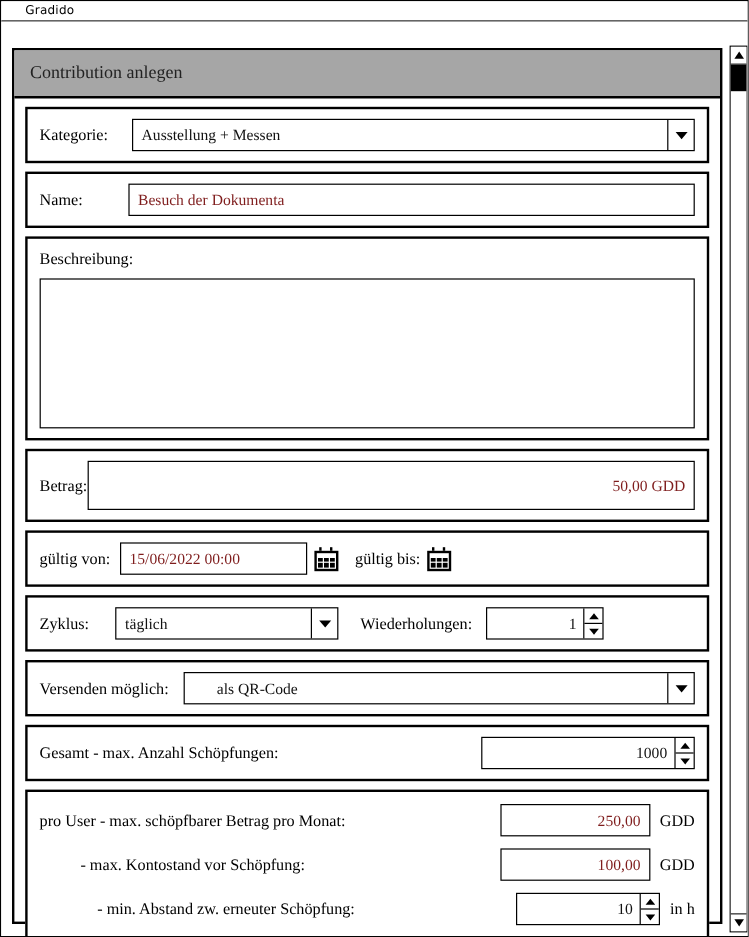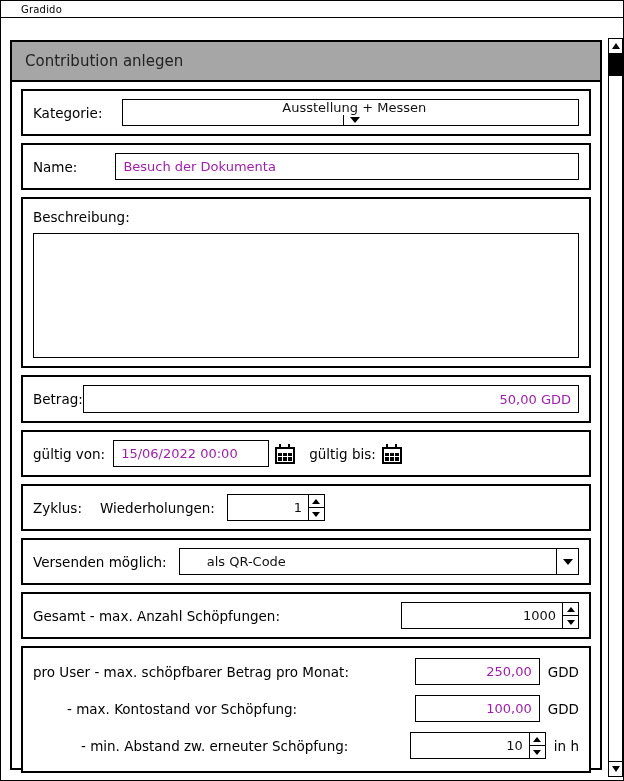--- a/index.html
+++ b/index.html
@@ -28,20 +28,21 @@
     font-size: 10px;
     color: #000000;
     letter-spacing: 0.2px;
   }
   .body-area {
     position: relative;
     width: 624px;
     height: 763px;
     background: #ffffff;
     padding: 8px 8px 8px 8px;
+    font-family: Liberation Serif, serif;
   }
   .dialog {
     position: absolute;
     left: 9px;
     top: 22px;
     width: 592px;
     height: 730px;
     border: 2px solid #000000;
     background: #ffffff;
   }
@@ -77,21 +78,21 @@
 
   
   .field {
     border: 1px solid #000000;
     background: #ffffff;
     height: 26px;
     display: flex;
     align-items: center;
     padding: 0 7px;
     font-size: 13px;
-    color: #a21caf;
+    color: #7f1d1d;
   }
   .field.right { justify-content: flex-end; }
   .select {
     border: 1px solid #000000;
     background: #ffffff;
     height: 27px;
     display: flex;
     align-items: center;
     padding: 0 0 0 7px;
     font-size: 13px;
@@ -241,21 +242,21 @@
   <div class="body-area">
 
     <div class="dialog">
 
       <div class="dialog-header">
         <span class="dialog-title">Contribution anlegen</span>
       </div>
 
       <div class="section">
         <span class="label">Kategorie:</span>
-        <div class="select grow" style="margin-left:20px;flex-direction:column;">
+        <div class="select grow" style="margin-left:20px;">
           <span class="value">Ausstellung + Messen</span>
           <span class="arrow-box">
               <span class="caret-down"></span>
             </span>
         </div>
       </div>
 
       <div class="section">
         <span class="label">Name:</span>
         <div class="field grow" style="margin-left:38px;height:27px;">
@@ -265,21 +266,21 @@
 
       <div class="section stack">
         <span class="label">Beschreibung:</span>
         <div class="textarea">
           <span></span>
         </div>
       </div>
 
       <div class="section">
         <span class="label">Betrag:</span>
-        <div class="field right grow" style="height:28px;justify-content:flex-end;">
+        <div class="field right grow" style="height:41px;justify-content:flex-end;">
           <span>50,00 GDD</span>
         </div>
       </div>
 
       <div class="section">
         <span class="label">gültig von:</span>
         <div class="field" style="margin-left:8px;width:156px;height:27px;">
           <span>15/06/2022 00:00</span>
         </div>
         <span class="cal-icon">
@@ -306,20 +307,26 @@
               <i></i>
               <i></i>
               <i></i>
               <i></i>
             </span>
         </span>
       </div>
 
       <div class="section">
         <span class="label">Zyklus:</span>
+        <div class="select" style="margin-left:22px;width:186px;">
+          <span class="value">täglich</span>
+          <span class="arrow-box">
+              <span class="caret-down"></span>
+            </span>
+        </div>
         <span class="label" style="margin-left:18px;">Wiederholungen:</span>
         <div class="select" style="margin-left:12px;width:98px;padding-left:0;">
           <span class="value" style="text-align:right;padding-right:6px;">1</span>
           <span class="spin-box">
             <span class="spin-half">
                 <span class="caret-up-s"></span>
               </span>
             <span class="spin-half">
                 <span class="caret-down-s"></span>
               </span>
@@ -369,21 +376,21 @@
           <div class="grow"></div>
           <div class="field right" style="width:125px;height:27px;">
             <span>100,00</span>
           </div>
           <span class="label" style="margin-left:8px;">GDD</span>
         </div>
 
         <div class="row-line" style="margin-top:10px;">
           <span class="label" style="margin-left:48px;">- min. Abstand zw. erneuter Schöpfung:</span>
           <div class="grow"></div>
-          <div class="select" style="width:136px;padding-left:0;">
+          <div class="select" style="width:120px;padding-left:0;">
             <span class="value" style="text-align:right;padding-right:6px;">10</span>
             <span class="spin-box">
               <span class="spin-half">
                   <span class="caret-up-s"></span>
                 </span>
               <span class="spin-half">
                   <span class="caret-down-s"></span>
                 </span>
             </span>
           </div>

